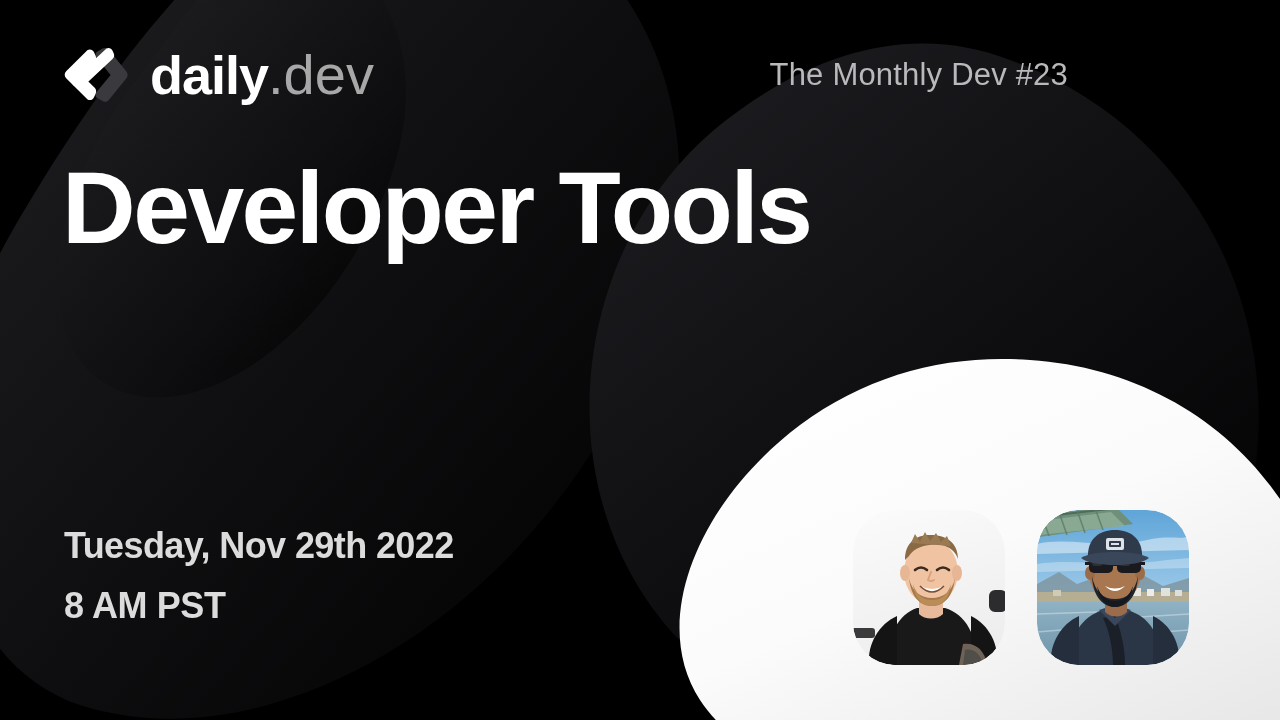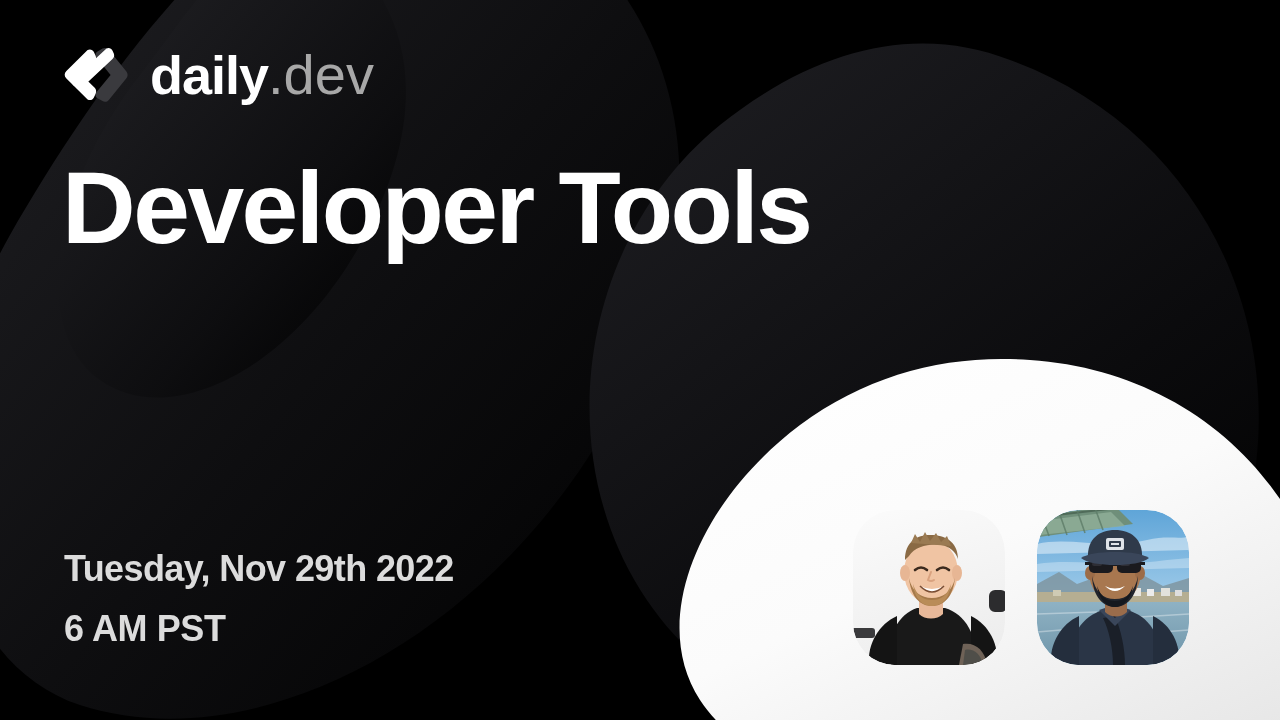--- a/index.html
+++ b/index.html
@@ -47,21 +47,21 @@
   .title {
     position:absolute; left:62px; top:155px;
     font-size:102px; font-weight:700; color:#ffffff;
     letter-spacing:-2.5px; line-height:1.05; white-space:nowrap;
     z-index:5;
     text-align:right;
   }
 
   
   .datetime {
-    position:absolute; left:64px; top:546px;
+    position:absolute; left:64px; top:523px;
     z-index:5; color:#dcdcdc;
   }
   .dt-date {
     font-size:36px; font-weight:700; letter-spacing:-0.6px;
     line-height:1.28; white-space:nowrap;
   }
   .dt-time {
     font-size:36px; font-weight:700; letter-spacing:-0.4px;
     line-height:1.28; white-space:nowrap; margin-top:14px;
   }
@@ -156,27 +156,28 @@
                    L20.6 40.1 C19.1 41.5 16.8 41.7 15.1 40.6 L12.2 38.8 C9.7 37.2 9.5 33.6 11.8 31.7
                    L44.5 1.5 Z" fill="#ffffff"></path>
         </svg>
       </span>
       <span class="brand-word">
         <span class="w-daily">daily</span>
           <span class="w-dev">.dev</span>
       </span>
     </div>
 
+    <div class="edition">The Monthly Dev #23</div>
   </div>
 
   <h1 class="title">Developer Tools</h1>
 
   <div class="datetime">
     <div class="dt-date">Tuesday, Nov 29th 2022</div>
-    <div class="dt-time">6 AM PST</div>
+    <div class="dt-time">8 AM PST</div>
   </div>
 
   <div class="speakers">
 
     <div class="avatar">
       <svg viewBox="0 0 152 155" xmlns="http://www.w3.org/2000/svg" aria-hidden="true">
         <defs>
           <clipPath id="clipA">
               <rect x="0" y="0" width="152" height="155" rx="42"></rect>
             </clipPath>

